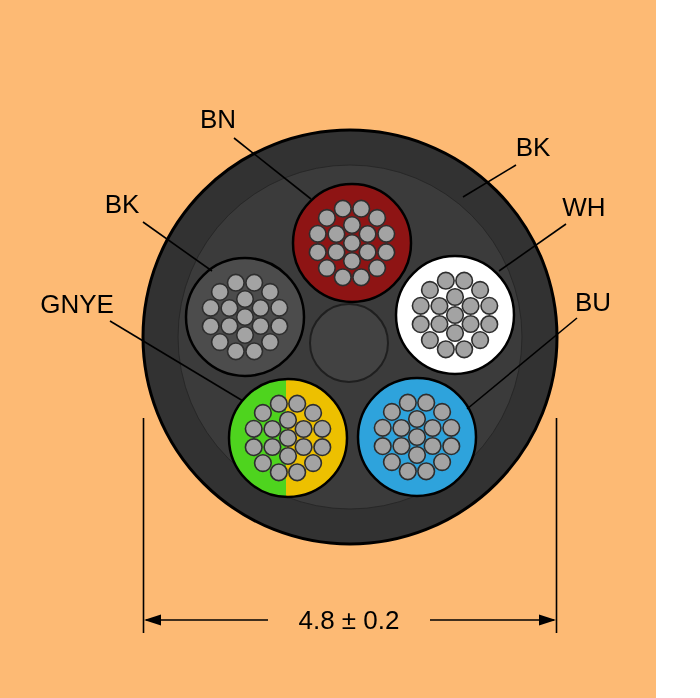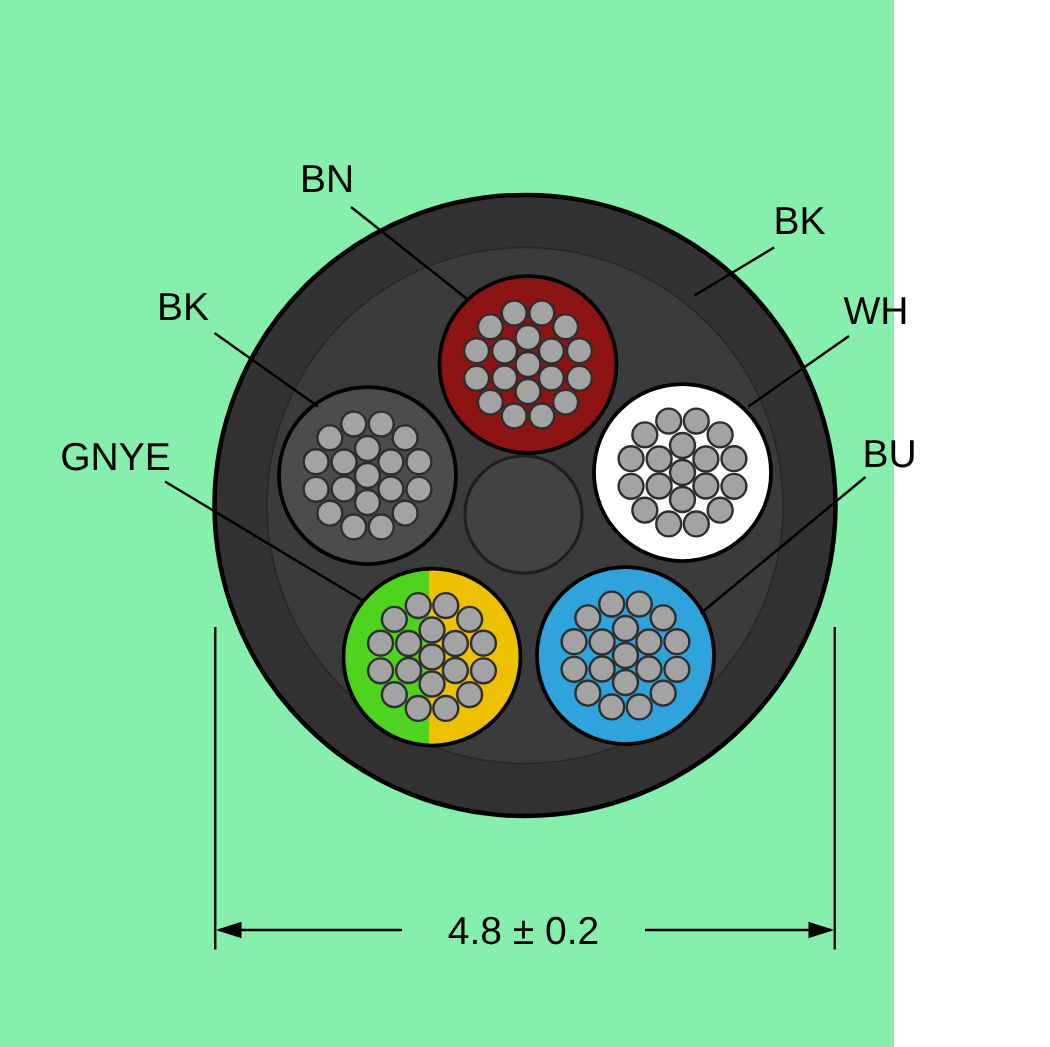--- a/index.html
+++ b/index.html
@@ -1,16 +1,16 @@
 <!DOCTYPE html>
 <html><head>
 <meta charset="utf-8">
 <style>
   html, body { margin: 0; padding: 0; background: #ffffff; }
-  .stage { width: 596px; height: 698px; position: relative; background: #86efac; text-decoration: underline; }
+  .stage { width: 656px; height: 698px; position: relative; background: #fdba74; text-decoration: underline; }
   svg { display: block; }
   text.lbl {
     font-family: "Liberation Sans", sans-serif;
     font-size: 26px;
     fill: #000000;
   }
   .leader { stroke: #000000; stroke-width: 1.6; }
   .dimline { stroke: #000000; stroke-width: 1.6; }
 </style>
 </head>

